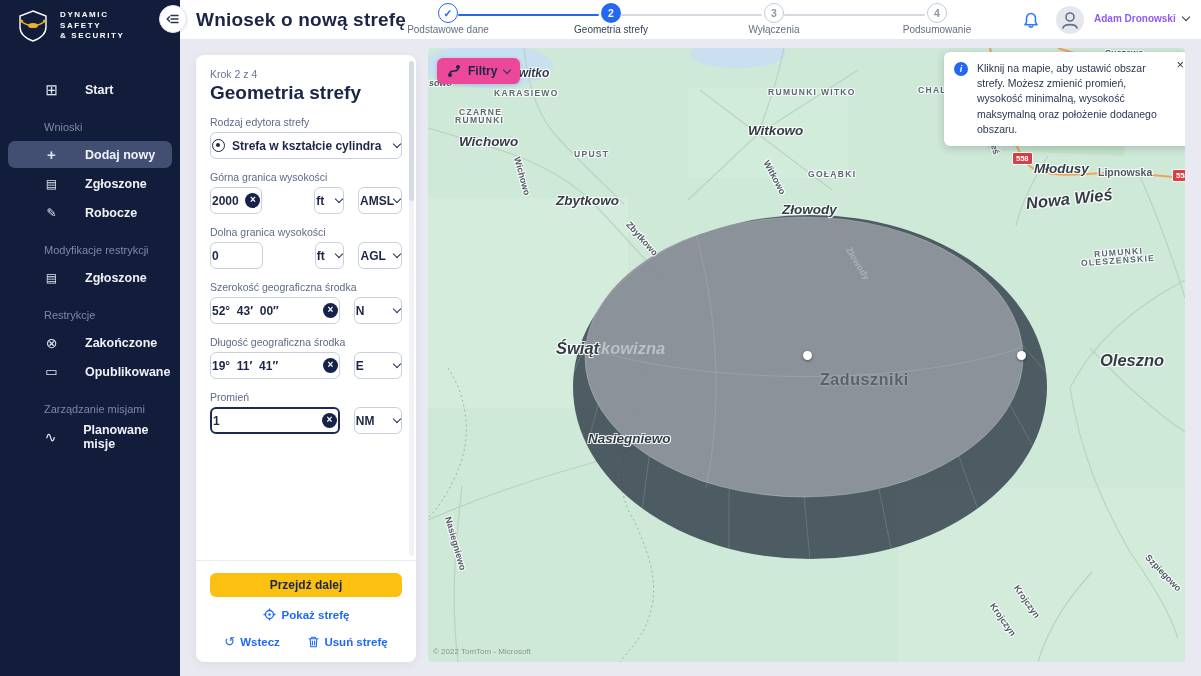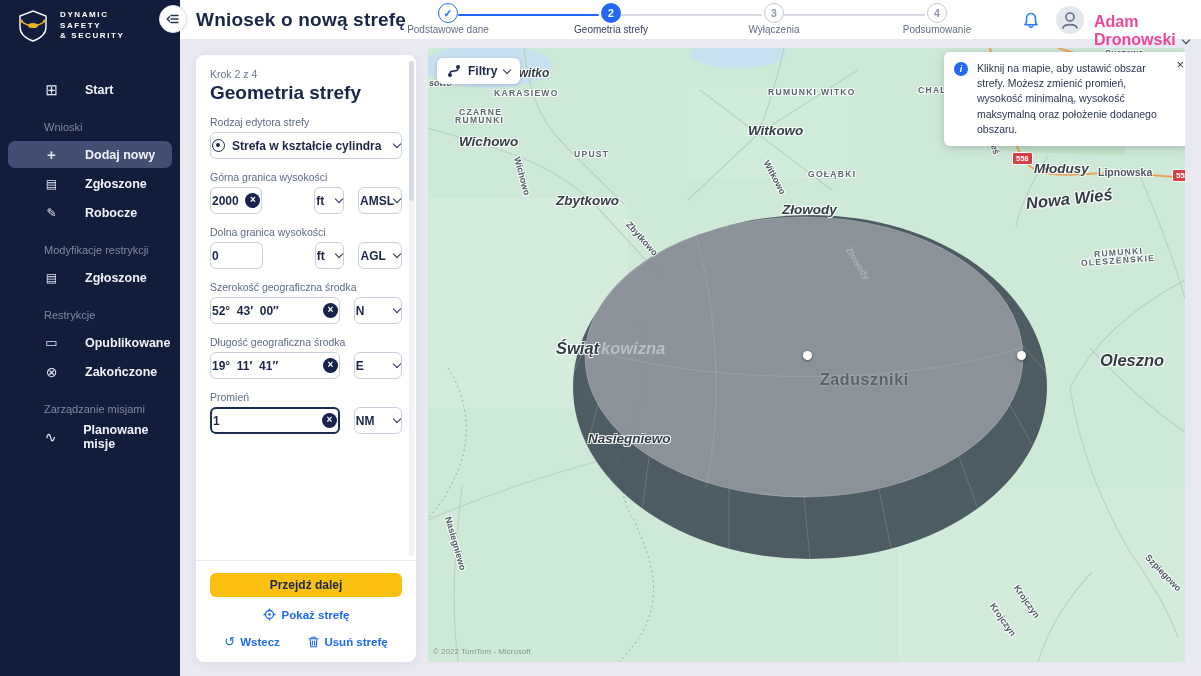--- a/index.html
+++ b/index.html
@@ -35,21 +35,21 @@
   .stp.done .stp-circle{border:1.5px solid #2268f5;color:#2268f5;}
   .stp.done .stp-circle::before{content:"✓";}
   .stp.active .stp-circle{background:#2268f5;color:#fff;}
   .stp.todo .stp-circle{border:1.5px solid #c3c9d5;color:#8d96a8;}
   .stp-label{position:absolute;top:21px;left:50%;transform:translateX(-50%);white-space:nowrap;font-size:10px;color:#646e82;}
   .stp.active .stp-label{color:#39415a;}
   .sline{position:absolute;top:11px;height:2px;width:141px;background:#d5d9e2;border-radius:2px;}
   .sline.done{background:#2268f5;}
   .bell{position:absolute;left:842px;top:11px;width:18px;height:19px;cursor:pointer;}
   .avatar{position:absolute;left:876px;top:6px;width:28px;height:28px;border-radius:50%;background:#e4e7ec;display:flex;align-items:center;justify-content:center;cursor:pointer;}
-  .username{position:absolute;left:914px;top:13px;font-size:16px;font-weight:700;color:#ec4899;cursor:pointer;}
+  .username{position:absolute;left:914px;top:13px;font-size:10px;font-weight:700;color:#8b5cf6;cursor:pointer;}
   .chev{display:inline-block;width:6px;height:6px;border-right:1.5px solid #2a3550;border-bottom:1.5px solid #2a3550;transform:rotate(45deg);}
   .username .chev{margin-left:7px;margin-bottom:2px;}
 
   
   .card{position:absolute;left:196px;top:55px;width:220px;height:607px;background:#fff;border-radius:8px;box-shadow:0 2px 10px rgba(20,30,60,.07);z-index:2;padding:13px 14px 0;}
   .krok{font-size:10.5px;color:#6b7590;}
   .card-title{font-size:19px;font-weight:800;color:#1a2547;margin-top:2px;}
   .flabel{display:block;font-size:10.5px;color:#5e6a87;margin-top:12px;margin-bottom:4px;}
   .frow{display:flex;gap:14px;}
   .finput,.fselect{height:27px;border:1px solid #c9cfdd;border-radius:6px;background:#fff;display:flex;align-items:center;padding:0 1px;font-size:12px;font-weight:600;color:#1c2747;}
@@ -88,21 +88,21 @@
   .road.lg{font-size:10.5px;}
   .faded{color:#bac0c7;text-shadow:none;}
   .onzone{color:#a9b0b7;text-shadow:none;}
   .zonename{font-size:16px;font-weight:600;color:#59626a;letter-spacing:.6px;text-shadow:0 0 3px rgba(255,255,255,.4);}
   .rm4{transform:rotate(-4deg);}.rm6{transform:rotate(-6deg);}
   .rp46{transform:rotate(46deg);}.rp48{transform:rotate(48deg);}.rp55{transform:rotate(55deg);}
   .rp58{transform:rotate(58deg);}.rp62{transform:rotate(62deg);}.rp72{transform:rotate(72deg);}
   .rp74{transform:rotate(74deg);}.rp75{transform:rotate(75deg);}
   .shield{position:absolute;background:#d93d45;color:#fff;font-size:7.5px;font-weight:700;padding:1px 3px;border-radius:2px;border:1px solid #fff;z-index:3;line-height:1.2;}
   .handle{position:absolute;width:9px;height:9px;background:#fff;border-radius:50%;box-shadow:0 1px 3px rgba(0,0,0,.45);z-index:4;cursor:grab;}
-  .filters-btn{position:absolute;left:9px;top:10px;height:26px;background:#ffffff;border-radius:6px;box-shadow:0 1px 4px rgba(20,30,60,.18);display:flex;align-items:center;gap:7px;padding:0 10px;z-index:5;cursor:pointer;}
+  .filters-btn{position:absolute;left:9px;top:10px;height:26px;background:#ec4899;border-radius:6px;box-shadow:0 1px 4px rgba(20,30,60,.18);display:flex;align-items:center;gap:7px;padding:0 10px;z-index:5;cursor:pointer;}
   .filters-label{font-size:12px;font-weight:700;color:#1c2747;}
   .filters-btn .chev{margin-top:-2px;}
   .tooltip{position:absolute;left:516px;top:4px;width:248px;background:#fff;border-radius:6px;box-shadow:0 2px 8px rgba(20,30,60,.22);padding:9px 22px 9px 33px;z-index:5;}
   .tooltip-text{font-size:10.5px;line-height:1.45;color:#2b3650;}
   .info-icon{position:absolute;left:10px;top:10px;width:14px;height:14px;border-radius:50%;background:#2268f5;color:#fff;font-size:9px;font-weight:700;display:flex;align-items:center;justify-content:center;font-style:italic;}
   .tclose{position:absolute;right:8px;top:5px;font-size:13px;color:#33373f;cursor:pointer;}
   .tclose::before{content:"×";}
   .attribution{position:absolute;left:5px;bottom:6px;font-size:8px;color:rgba(95,108,102,.65);z-index:5;}
 </style>
 </head>
@@ -141,26 +141,26 @@
       <span class="nico g-docedit"></span>
       <span class="nav-label">Robocze</span>
     </div>
     <div class="nav-sec">Modyfikacje restrykcji</div>
     <div class="nav-row">
       <span class="nico g-doc"></span>
       <span class="nav-label">Zgłoszone</span>
     </div>
     <div class="nav-sec">Restrykcje</div>
     <div class="nav-row">
+      <span class="nico g-circlex"></span>
+      <span class="nav-label">Zakończone</span>
+    </div>
+    <div class="nav-row">
       <span class="nico g-card"></span>
       <span class="nav-label">Opublikowane</span>
-    </div>
-    <div class="nav-row">
-      <span class="nico g-circlex"></span>
-      <span class="nav-label">Zakończone</span>
     </div>
     <div class="nav-sec">Zarządzanie misjami</div>
     <div class="nav-row">
       <span class="nico g-route"></span>
       <span class="nav-label">Planowane misje</span>
     </div>
   </nav>
 </aside>
 
 <div class="collapse-btn">

